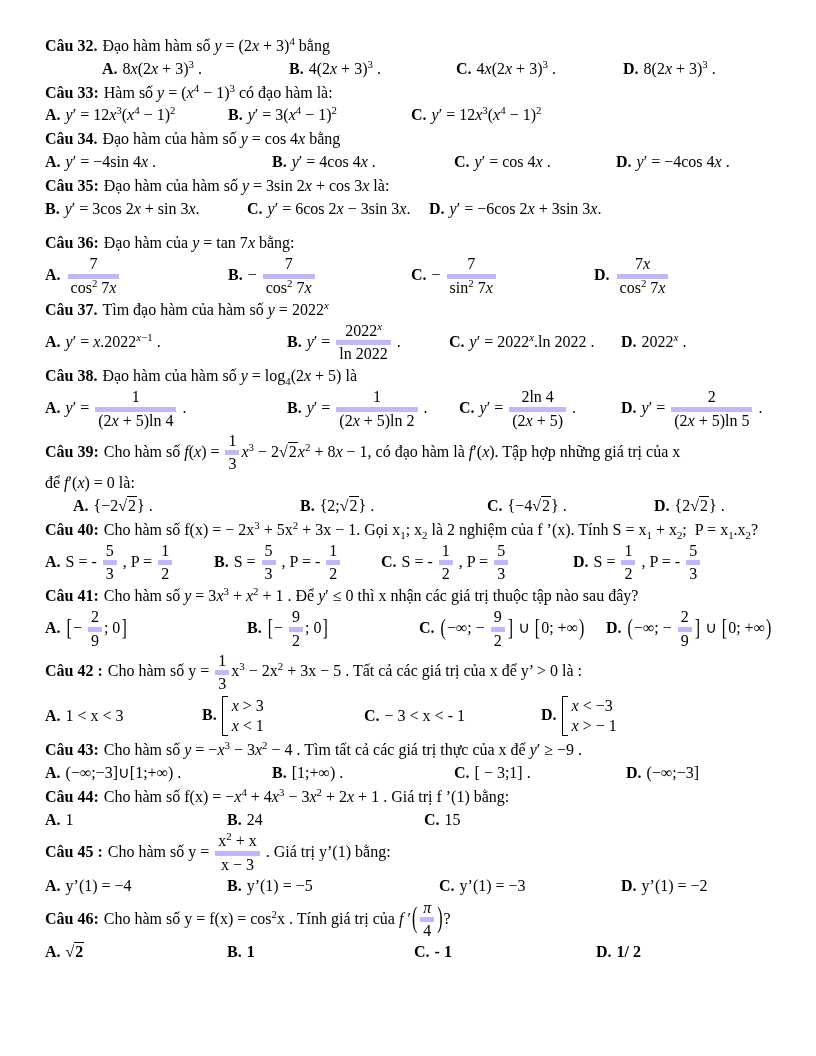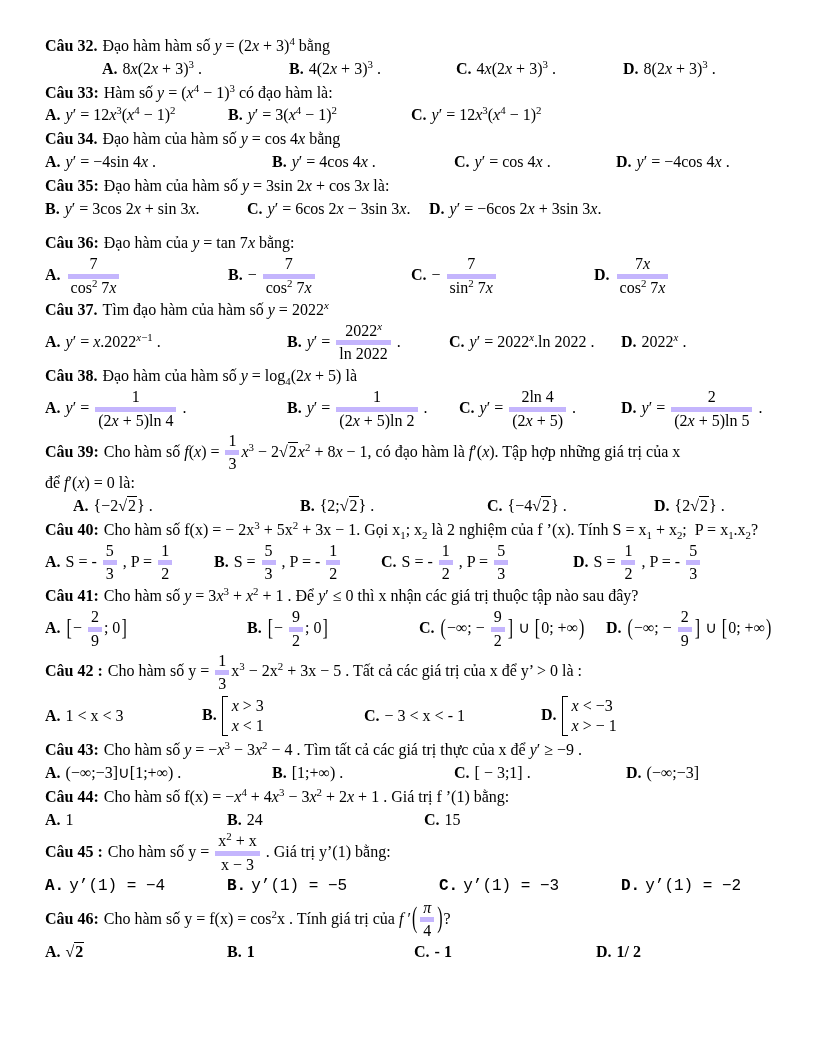--- a/index.html
+++ b/index.html
@@ -34,21 +34,21 @@
   #q35 .options{grid-template-columns:185px 165px 170px 1fr;}
   #q36{margin-top:14px;}
   #q37 .options{grid-template-columns:225px 145px 155px 1fr;}
   #q38 .options{grid-template-columns:225px 155px 145px 1fr;}
   #q39 .options{grid-template-columns:210px 170px 150px 1fr;margin-left:28px;}
   #q40 .options{grid-template-columns:152px 150px 175px 1fr;}
   #q41 .options{grid-template-columns:185px 155px 170px 1fr;}
   #q42 .options{grid-template-columns:140px 145px 160px 1fr;}
   #q43 .options{grid-template-columns:210px 165px 155px 1fr;}
   #q44 .options{grid-template-columns:165px 180px 160px 1fr;}
-  #q45 .options{grid-template-columns:165px 195px 165px 1fr;font-family:Liberation Mono, monospace;}
+  #q45 .options{grid-template-columns:165px 195px 165px 1fr;}
   #q46 .options{grid-template-columns:165px 170px 165px 1fr;font-weight:bold;}
 </style>
 </head>
 <body>
 
 <div class="page">
   <div id="questions">
   <section class="question" id="q32">
     <div class="stem">
       <b class="qlabel">Câu 32.</b><span class="stem-text">Đạo hàm hàm số <i>y</i> = (2<i>x</i> + 3)<sup>4</sup> bằng</span>

